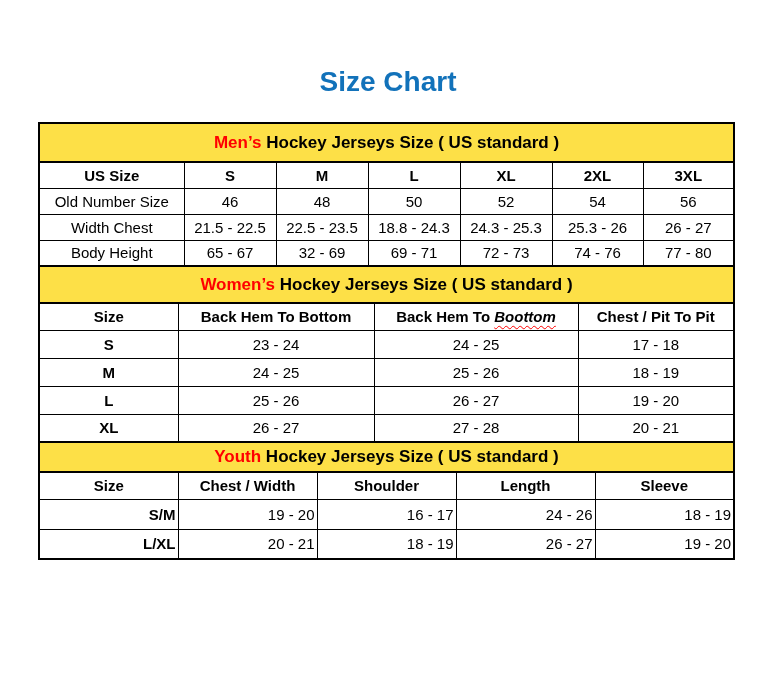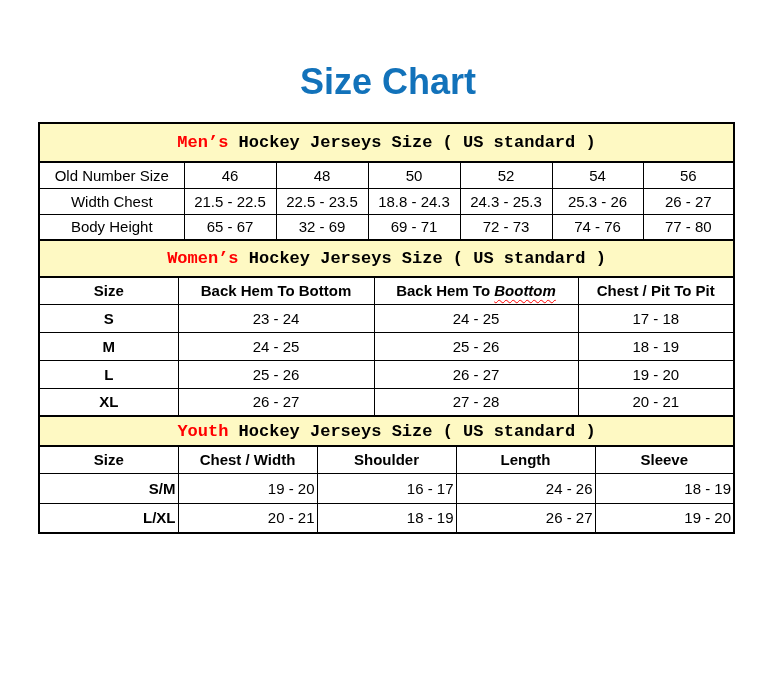--- a/index.html
+++ b/index.html
@@ -8,21 +8,21 @@
     width: 776px; height: 692px;
     background: #ffffff;
     font-family: "Liberation Sans", sans-serif;
     color: #000;
     overflow: hidden;
   }
   .page-title {
     margin: 62px 0 0 0;
     height: 40px;
     text-align: center;
-    font-size: 36px;
+    font-size: 28px;
     font-weight: bold;
     color: #1272BA;
     line-height: 40px;
   }
   .chart {
     width: 695px;
     margin: 20px 0 0 38px;
   }
   table {
     border-collapse: collapse;
@@ -34,25 +34,24 @@
   td {
     border: 1px solid #000;
     text-align: center;
     vertical-align: middle;
     font-size: 15px;
     padding: 0 2px;
     overflow: hidden;
     white-space: nowrap;
   }
   tr.band td {
-    background: #fef9c3;
+    background: #fde047;
     border: 2px solid #000;
     font-weight: bold;
     font-size: 17px;
-    font-family: Liberation Mono, monospace;
   }
   .men   tr.band td { height: 39px; }
   .women tr.band td { height: 37px; }
   .youth tr.band td { height: 30px; margin-top: 28px; }
   tr.head td { font-weight: bold; }
   .men   tr.head td { height: 26px; }
   .men   tr.data td { height: 26px; }
   .women tr.head td { height: 27px; }
   .women tr.data td { height: 28px; }
   .youth tr.head td { height: 27px; }
@@ -85,20 +84,29 @@
           <col style="width:92px">
           <col style="width:92px">
         <col style="width:92px">
           <col style="width:91px">
           <col style="width:91px">
       </colgroup>
       <tbody>
           <tr class="band">
         <td colspan="7"><span class="red">Men’s</span><span> Hockey Jerseys Size ( US standard )</span></td>
       </tr>
+      <tr class="head">
+        <td>US Size</td>
+        <td>S</td>
+        <td>M</td>
+        <td>L</td>
+        <td>XL</td>
+        <td>2XL</td>
+        <td>3XL</td>
+      </tr>
       <tr class="data">
         <td>Old Number Size</td>
         <td>46</td>
         <td>48</td>
         <td>50</td>
         <td>52</td>
         <td>54</td>
         <td>56</td>
       </tr>
       <tr class="data">

